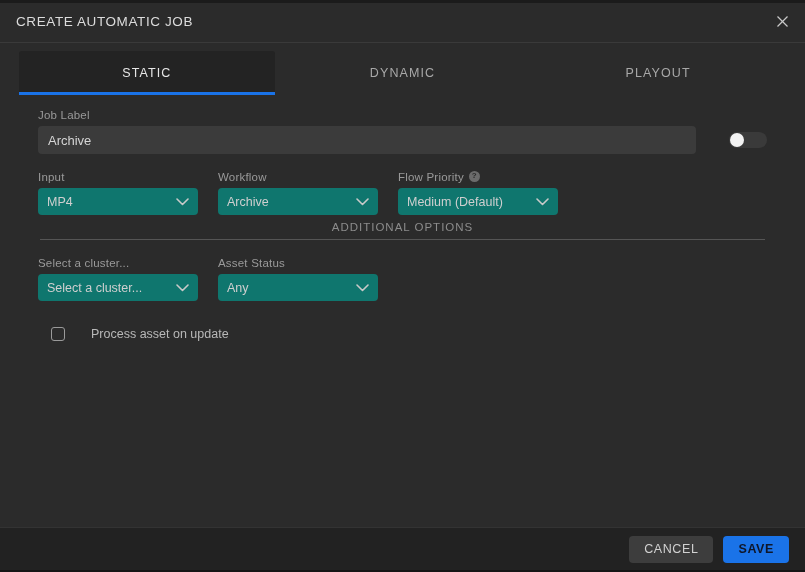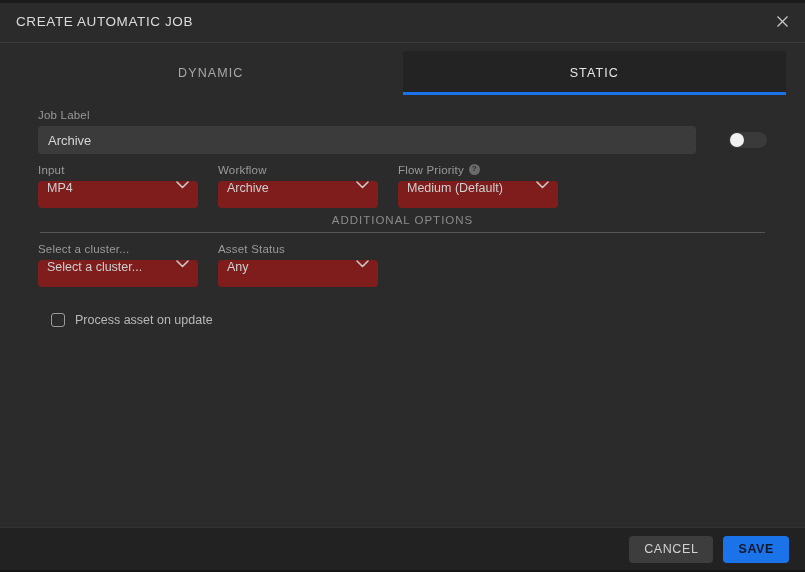--- a/index.html
+++ b/index.html
@@ -154,33 +154,33 @@
     width: 14px;
     height: 14px;
     border-radius: 50%;
     background: #f2f2f2;
   }
 
   
   .select-row {
     display: flex;
     gap: 20px;
-    margin-top: 10px;
+    margin-top: 17px;
   }
   .select-col { width: 160px; }
   .select-col.wide { width: 160px; }
 
   .select {
     position: relative;
     width: 100%;
     height: 27px;
-    background: #7f1d1d;
+    background: #0f766e;
     border-radius: 4px;
     display: flex;
-    align-items: flex-start;
+    align-items: center;
     padding: 0 9px;
     cursor: pointer;
   }
   .select .value {
     font-size: 12.5px;
     color: #cfcfcf;
     white-space: nowrap;
     overflow: hidden;
     text-overflow: ellipsis;
     flex: 1;
@@ -223,21 +223,21 @@
   .divider-line {
     height: 1px;
     background: #555555;
     width: 100%;
   }
 
   
   .checkbox-row {
     display: flex;
     align-items: center;
-    gap: 10px;
+    gap: 26px;
     margin-top: 26px;
     margin-left: 13px;
     cursor: pointer;
     width: fit-content;
   }
   .checkbox {
     width: 14px;
     height: 14px;
     border: 1.5px solid #9a9a9a;
     border-radius: 3px;
@@ -293,25 +293,28 @@
     <span class="header-title">CREATE AUTOMATIC JOB</span>
     <div class="close-btn">
       <svg width="13" height="13" viewBox="0 0 13 13" aria-hidden="true">
         <line x1="1.5" y1="1.5" x2="11.5" y2="11.5" stroke="#c9c9c9" stroke-width="1.2"></line>
         <line x1="11.5" y1="1.5" x2="1.5" y2="11.5" stroke="#c9c9c9" stroke-width="1.2"></line>
       </svg>
     </div>
   </div>
 
   <div class="tabs">
+    <div class="tab active">
+      <span>STATIC</span>
+    </div>
     <div class="tab">
       <span>DYNAMIC</span>
     </div>
-    <div class="tab active">
-      <span>STATIC</span>
+    <div class="tab">
+      <span>PLAYOUT</span>
     </div>
   </div>
 
   <div class="body">
 
     <div class="joblabel-row">
       <div class="joblabel-col">
         <div class="field-label">Job Label</div>
         <input class="text-input" type="text" value="Archive" style="">
       </div>

